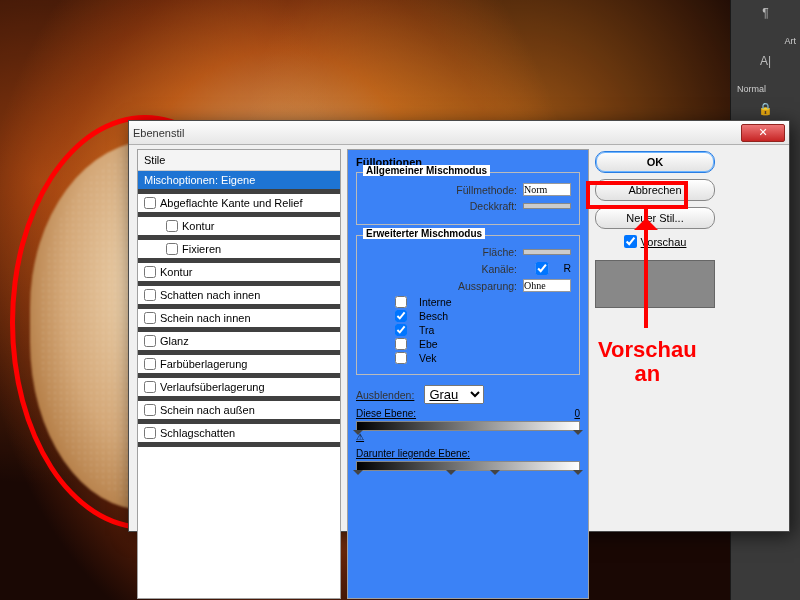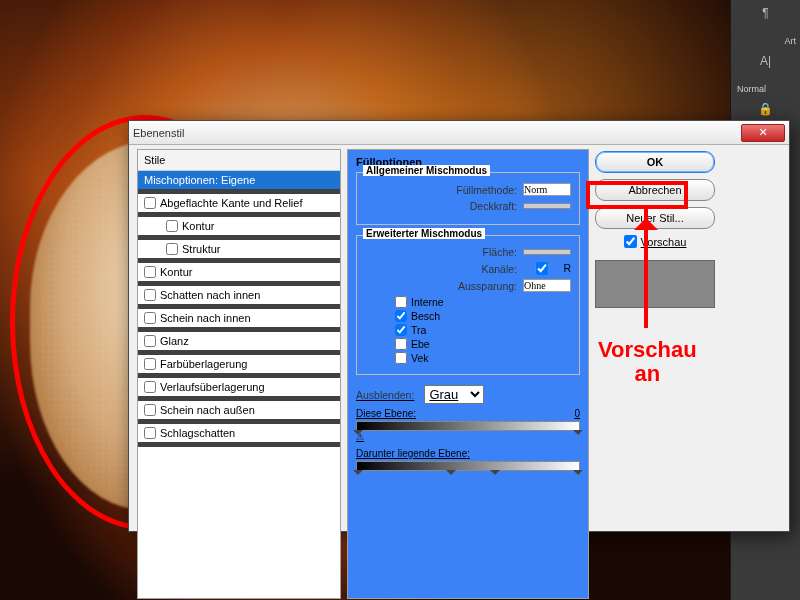--- a/index.html
+++ b/index.html
@@ -78,21 +78,21 @@
 .fill-box {
   position: absolute; left: 218px; top: 4px; width: 242px; height: 450px;
   border: 1px solid #a0a0a0; background:#3b82f6; padding:6px 8px; font-size:11px;
 }
 .groupbox { border:1px solid #bbb; margin-bottom:10px; padding:6px 8px 8px; position:relative; }
 .groupbox .lg { position:absolute; top:-8px; left:6px; background:#fff; padding:0 3px; font-weight:bold; font-size:10px; }
 .row { display:flex; align-items:center; margin:4px 0; font-size:10.5px; }
 .row .lbl { flex:1; text-align:right; padding-right:6px; color:#333; }
 .row .val { width:48px; }
 .row .val select, .row .val input { width:100%; font-size:10px; border:1px solid #999;font-family:Liberation Serif, serif; }
-.chk-row { display:flex; align-items:flex-end; gap:4px; font-size:10.5px; margin:2px 0 2px 30px; }
+.chk-row { display:flex; align-items:flex-end; gap:12px; font-size:10.5px; margin:2px 0 2px 30px; }
 .chk-row input { width:12px; height:12px; }
 .slider-row { margin:4px 0;text-decoration:underline; }
 .slider-row .lbl2 { font-size:10px; display:flex; justify-content:space-between; }
 .slider-bar { height:10px; background:linear-gradient(to right,#000,#fff); border:1px solid #888; margin-top:2px; position:relative;}
 .slider-bar .tri { position:absolute; top:8px; width:0; height:0; border:5px solid transparent; border-top-color:#444; }
 
 .btn-col {
   position: absolute; left: 466px; top: 6px; width: 120px;
   display:flex; flex-direction:column; gap:6px;
 }
@@ -154,21 +154,21 @@
           <div class="style-item">
             <input type="checkbox" style="">
             <span>Abgeflachte Kante und Relief</span>
           </div>
           <div class="style-item indent">
             <input type="checkbox" style="">
             <span>Kontur</span>
           </div>
           <div class="style-item indent">
             <input type="checkbox" style="">
-            <span>Struktur</span>
+            <span>Fixieren</span>
           </div>
           <div class="style-item">
             <input type="checkbox" style="">
             <span>Kontur</span>
           </div>
           <div class="style-item">
             <input type="checkbox" style="">
             <span>Schatten nach innen</span>
           </div>
           <div class="style-item">

